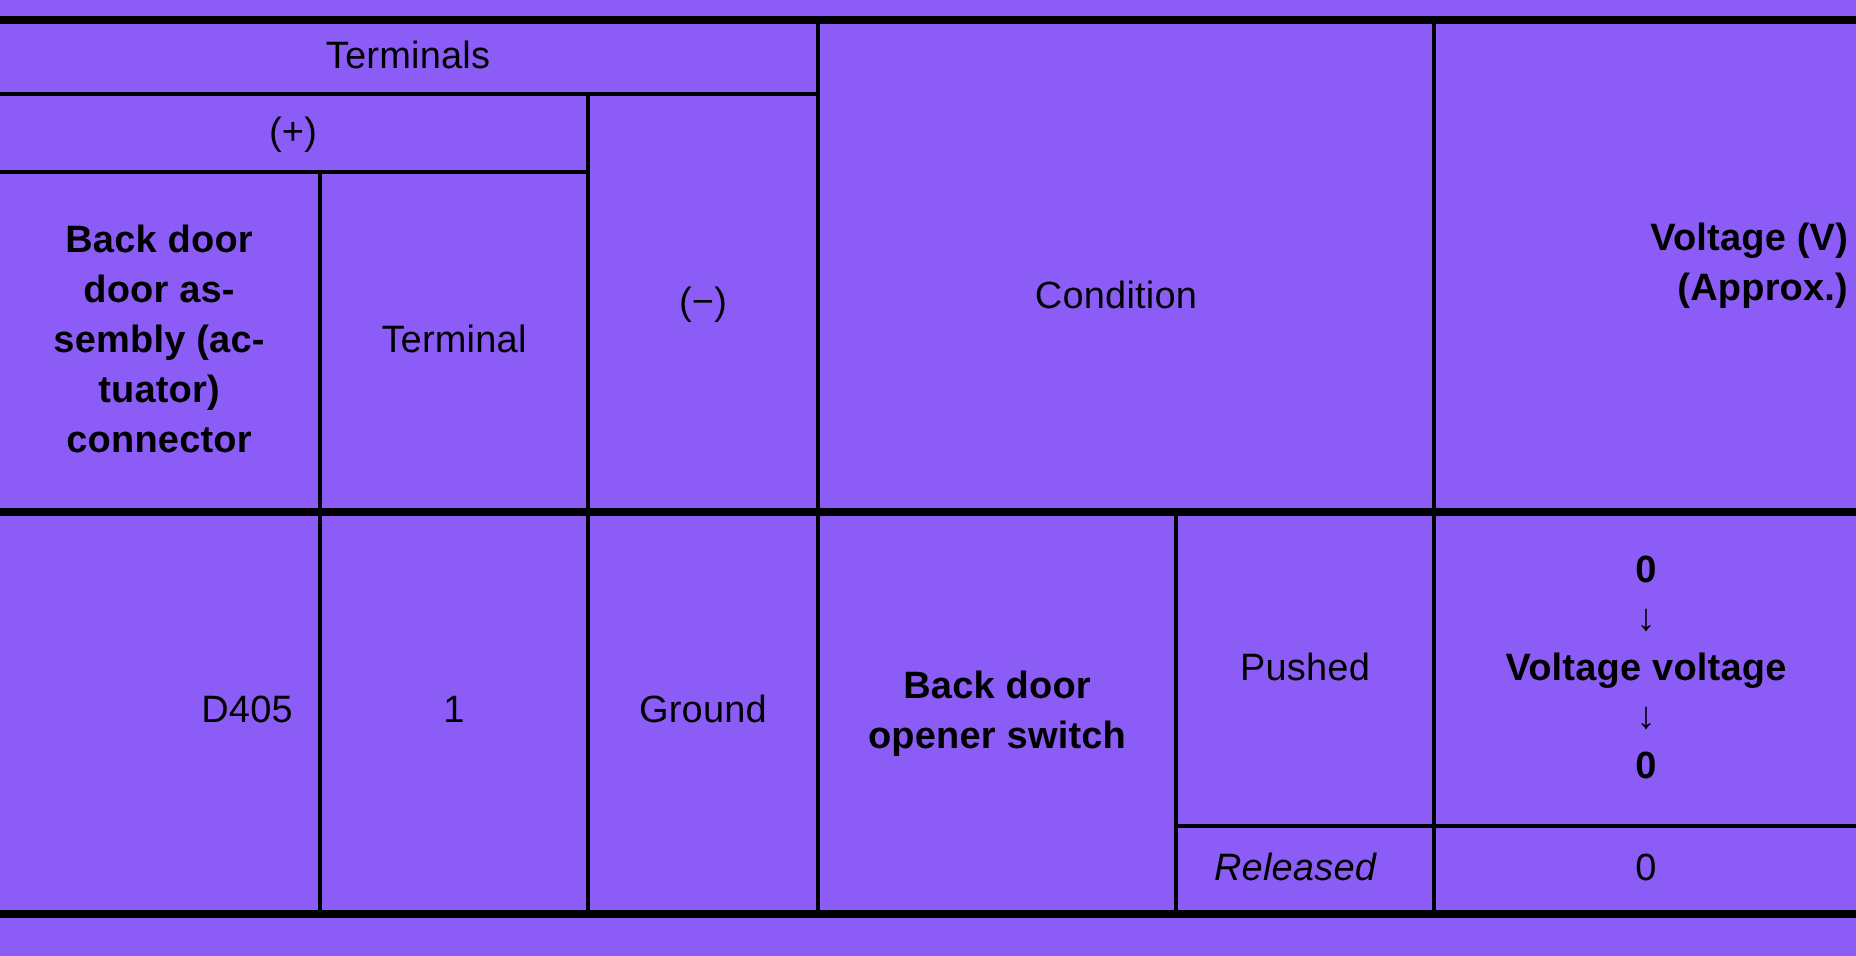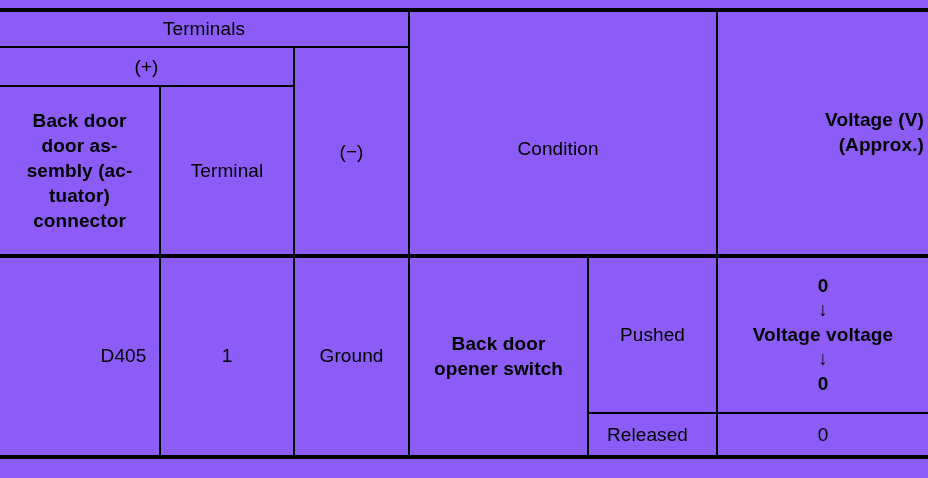--- a/index.html
+++ b/index.html
@@ -127,17 +127,17 @@
   <div class="cell" style="left:589px; top:256px; width:127px; height:156px;">Pushed</div>
 
   <div class="cell multi" style="left:718px; top:256px; width:210px; height:156px;">
     <span class="ln">0</span>
     <span class="ln arrow">↓</span>
     <span class="ln">Voltage voltage</span>
     <span class="ln arrow">↓</span>
     <span class="ln">0</span>
   </div>
 
-  <div class="cell" style="left:589px; top:414px; width:117px; height:41px;">Released</div>
+  <div class="cell" style="left:589px; top:414px; width:117px; height:41px;font-style:italic;">Released</div>
 
   <div class="cell" style="left:718px; top:414px; width:210px; height:41px;">0</div>
 
 </div>
 
 </body></html>

